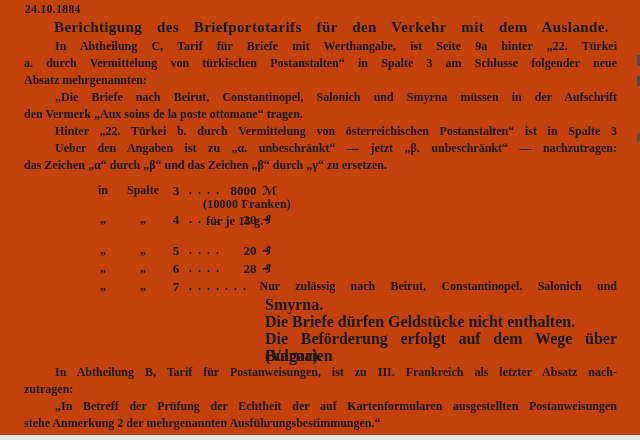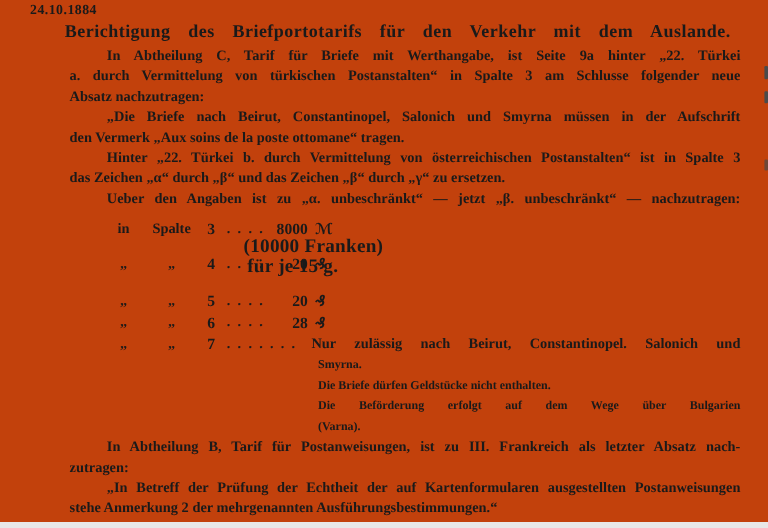--- a/index.html
+++ b/index.html
@@ -7,65 +7,65 @@
     position:relative;width:640px;height:435px;background:#c2410c;
     font-family:"Liberation Serif","DejaVu Serif",serif;
     font-weight:700;color:#1a1a1a;overflow:hidden;
     -webkit-font-smoothing:antialiased;
   }
   .date{position:absolute;left:25px;top:3px;font-size:11.5px;letter-spacing:.4px;}
   .heading{
     position:absolute;left:54px;right:31px;top:19px;font-size:15px;
     letter-spacing:.4px;text-align:justify;text-align-last:justify;
   }
-  .block{position:absolute;left:24px;right:23px;font-size:12px;line-height:17px;margin-left:34px;}
+  .block{position:absolute;left:24px;right:23px;font-size:12px;line-height:17px;}
   .b1{top:38px;}
   .b2{top:364px;}
   .line{height:17px;}
   .indent{text-indent:31px;}
   .jl{text-align:justify;text-align-last:justify;}
   .trow{
     position:absolute;left:88px;right:23px;display:flex;align-items:flex-start;
     font-size:12px;line-height:15px;white-space:pre;
   }
   .r1{top:183px;}.r2{top:212px;}.r3{top:243px;}.r4{top:261px;}.r5{top:279px;}
   .tc1{width:30px;text-align:center;}
   .tc2{width:50px;text-align:center;}
   .tnum{width:16px;text-align:center;font-size:13px;}
   .tdots{letter-spacing:1.5px;margin-left:5px;}
   .tval{width:32px;text-align:right;font-size:13px;margin-left:4px;}
   .tunit{margin-left:6px;font-style:italic;font-size:12.5px;font-family:"DejaVu Sans","DejaVu Serif",serif;}
   .tnote{flex:1;margin-left:12px;text-align:justify;text-align-last:justify;white-space:normal;}
-  .note{position:absolute;font-size:16px;letter-spacing:.2px;}
+  .note{position:absolute;font-size:12px;letter-spacing:.2px;}
   .nf{left:203px;top:197px;}
   .nw{left:206px;top:214px;}
-  .cont{position:absolute;left:265px;right:23px;top:296px;font-size:10px;line-height:17px;}
+  .cont{position:absolute;left:265px;right:23px;top:296px;font-size:16px;line-height:17px;}
   .artifact{position:absolute;right:0;width:3px;background:#4a4a4a;border-radius:1px;}
   .a1{top:55px;height:11px;}
   .a2{top:76px;height:10px;}
   .a3{top:133px;height:9px;opacity:.7;}
 </style>
 </head>
 <body>
 
 <div class="page">
 
   <div class="date">24.10.1884</div>
 
   <div class="heading">Berichtigung des Briefportotarifs für den Verkehr mit dem Auslande.</div>
 
   <div class="block b1">
     <div class="line indent jl">In Abtheilung C, Tarif für Briefe mit Werthangabe, ist Seite 9a hinter „22. Türkei</div>
     <div class="line jl">a. durch Vermittelung von türkischen Postanstalten“ in Spalte 3 am Schlusse folgender neue</div>
-    <div class="line">Absatz nachzutragen:</div>
+    <div class="line">Absatz mehrgenannten:</div>
     <div class="line indent jl">„Die Briefe nach Beirut, Constantinopel, Salonich und Smyrna müssen in der Aufschrift</div>
     <div class="line">den Vermerk „Aux soins de la poste ottomane“ tragen.</div>
     <div class="line indent jl">Hinter „22. Türkei b. durch Vermittelung von österreichischen Postanstalten“ ist in Spalte 3</div>
+    <div class="line indent jl">Ueber den Angaben ist zu „α. unbeschränkt“ — jetzt „β. unbeschränkt“ — nachzutragen:</div>
     <div class="line">das Zeichen „α“ durch „β“ und das Zeichen „β“ durch „γ“ zu ersetzen.</div>
-    <div class="line indent jl">Ueber den Angaben ist zu „α. unbeschränkt“ — jetzt „β. unbeschränkt“ — nachzutragen:</div>
   </div>
 
   <div class="trow r1">
     <span class="tc1">in</span>
     <span class="tc2">Spalte</span>
     <span class="tnum">3</span>
     <span class="tdots">. . . .</span>
     <span class="tval">8000</span>
     <span class="tunit">ℳ</span>
   </div>

